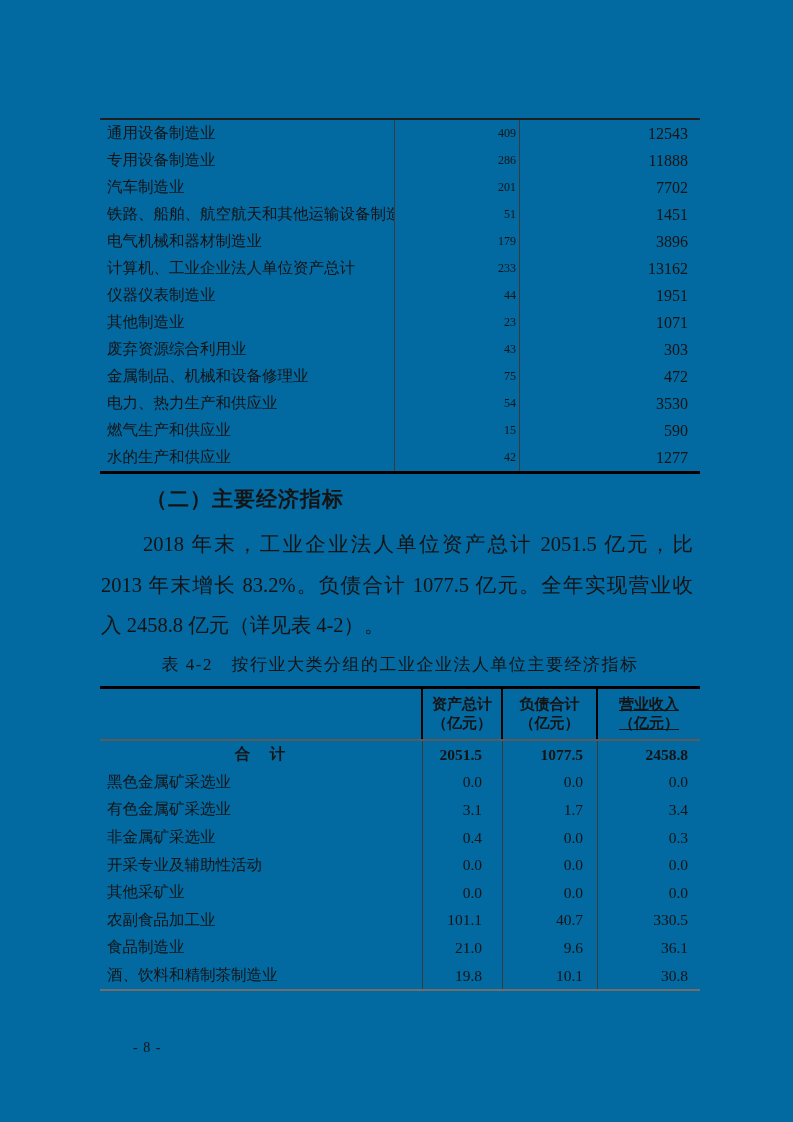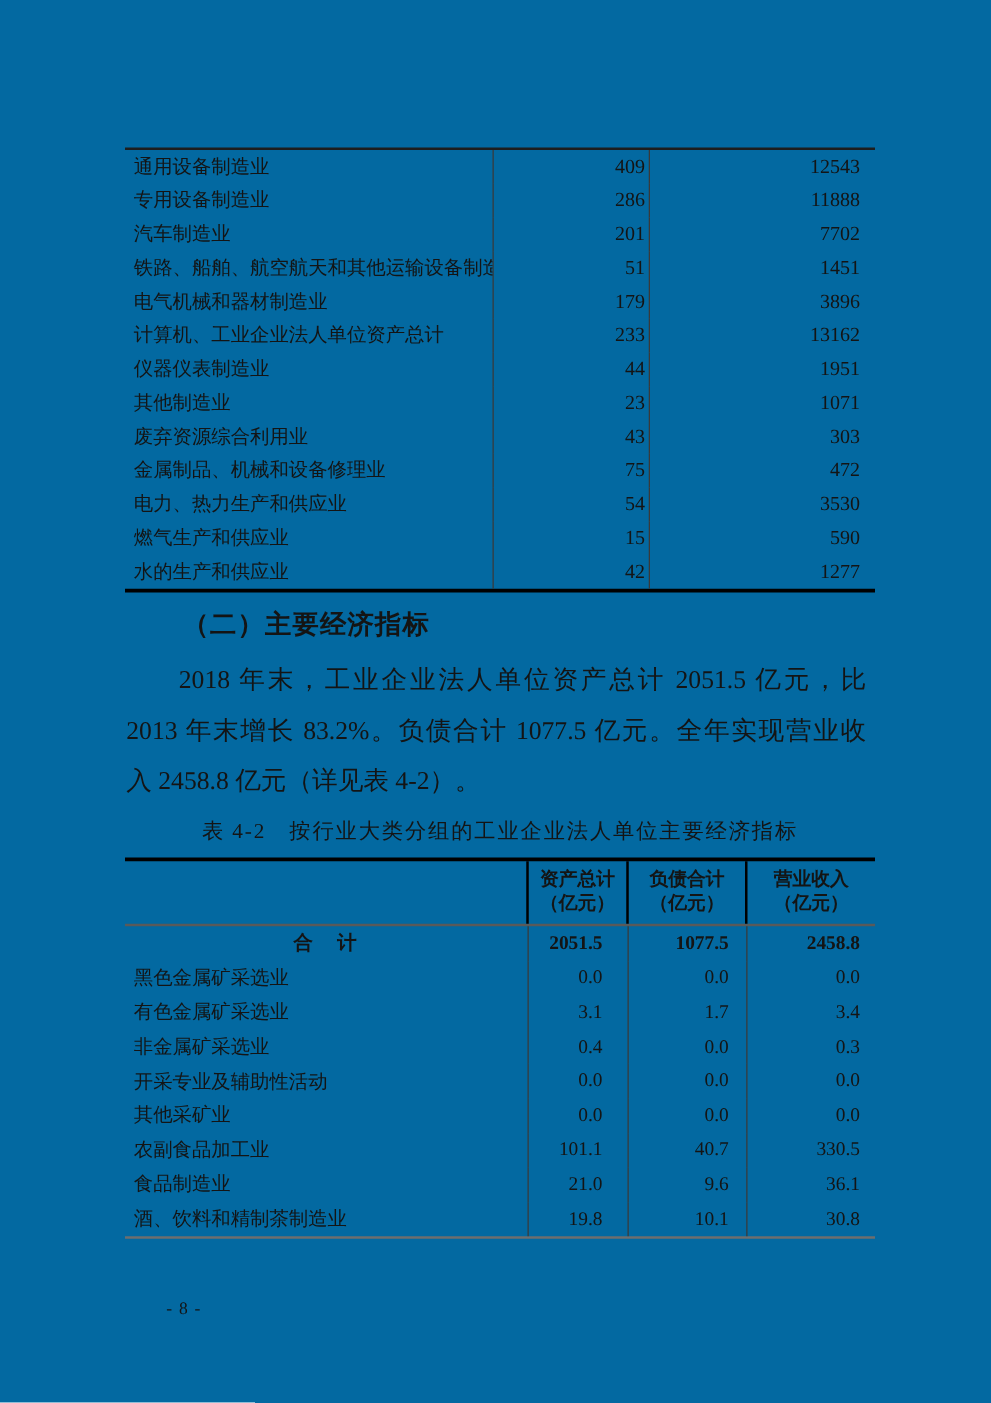--- a/index.html
+++ b/index.html
@@ -16,21 +16,21 @@
     border-top:2px solid #1e1e1e; border-bottom:3px solid #000;
   }
   .t1-row { display:flex; height:27px; font-size:15.5px; }
   .t1-c1 {
     width:295px; padding-left:7px; border-right:1px solid #3a3a3a;
     display:flex; align-items:center; white-space:nowrap; overflow:hidden;
   }
   .t1-c2 {
     width:125px; border-right:1px solid #3a3a3a;
     display:flex; align-items:center; justify-content:flex-end; padding-right:3px;
-    font-size:16px;
+    font-size:12px;
   }
   .t1-c3 {
     flex:1; display:flex; align-items:center; justify-content:flex-end;
     padding-right:12px; font-size:16px;
   }
 
   
   .sec-heading {
     position:absolute; left:146px; top:485px;
     font-size:21px; font-weight:bold; letter-spacing:1px; white-space:nowrap;
@@ -50,21 +50,21 @@
   .t2 {
     position:absolute; left:100px; top:686px; width:600px;
     border-top:3px solid #000; border-bottom:2px solid #6e6e6e;
   }
   .t2-head { display:flex; height:52px; border-bottom:2px solid #5a5a5a;justify-content:space-between; }
   .t2-h { display:flex; flex-direction:column; align-items:center; justify-content:center;
           font-weight:bold; font-size:15px; line-height:19px; }
   .t2-h0 { width:323px; border-right:2px solid #000; }
   .t2-h1 { width:80px;  border-right:2px solid #000; }
   .t2-h2 { width:95px;  border-right:2px solid #000; }
-  .t2-h3 { flex:1; }
+  .t2-h3 { flex:1;text-decoration:underline; }
 
   .t2-row { display:flex; height:27.6px; font-size:15.5px; }
   .t2-c0 { width:323px; padding-left:7px; border-right:1px solid #3a3a3a;
            display:flex; align-items:center; white-space:nowrap; overflow:hidden; }
   .t2-c1 { width:80px; border-right:1px solid #3a3a3a;
            display:flex; align-items:center; justify-content:flex-end; padding-right:20px; }
   .t2-c2 { width:95px; border-right:1px solid #3a3a3a;
            display:flex; align-items:center; justify-content:flex-end; padding-right:14px; }
   .t2-c3 { flex:1; display:flex; align-items:center; justify-content:flex-end; padding-right:12px; }
   .t2-row.total { font-weight:bold; }

